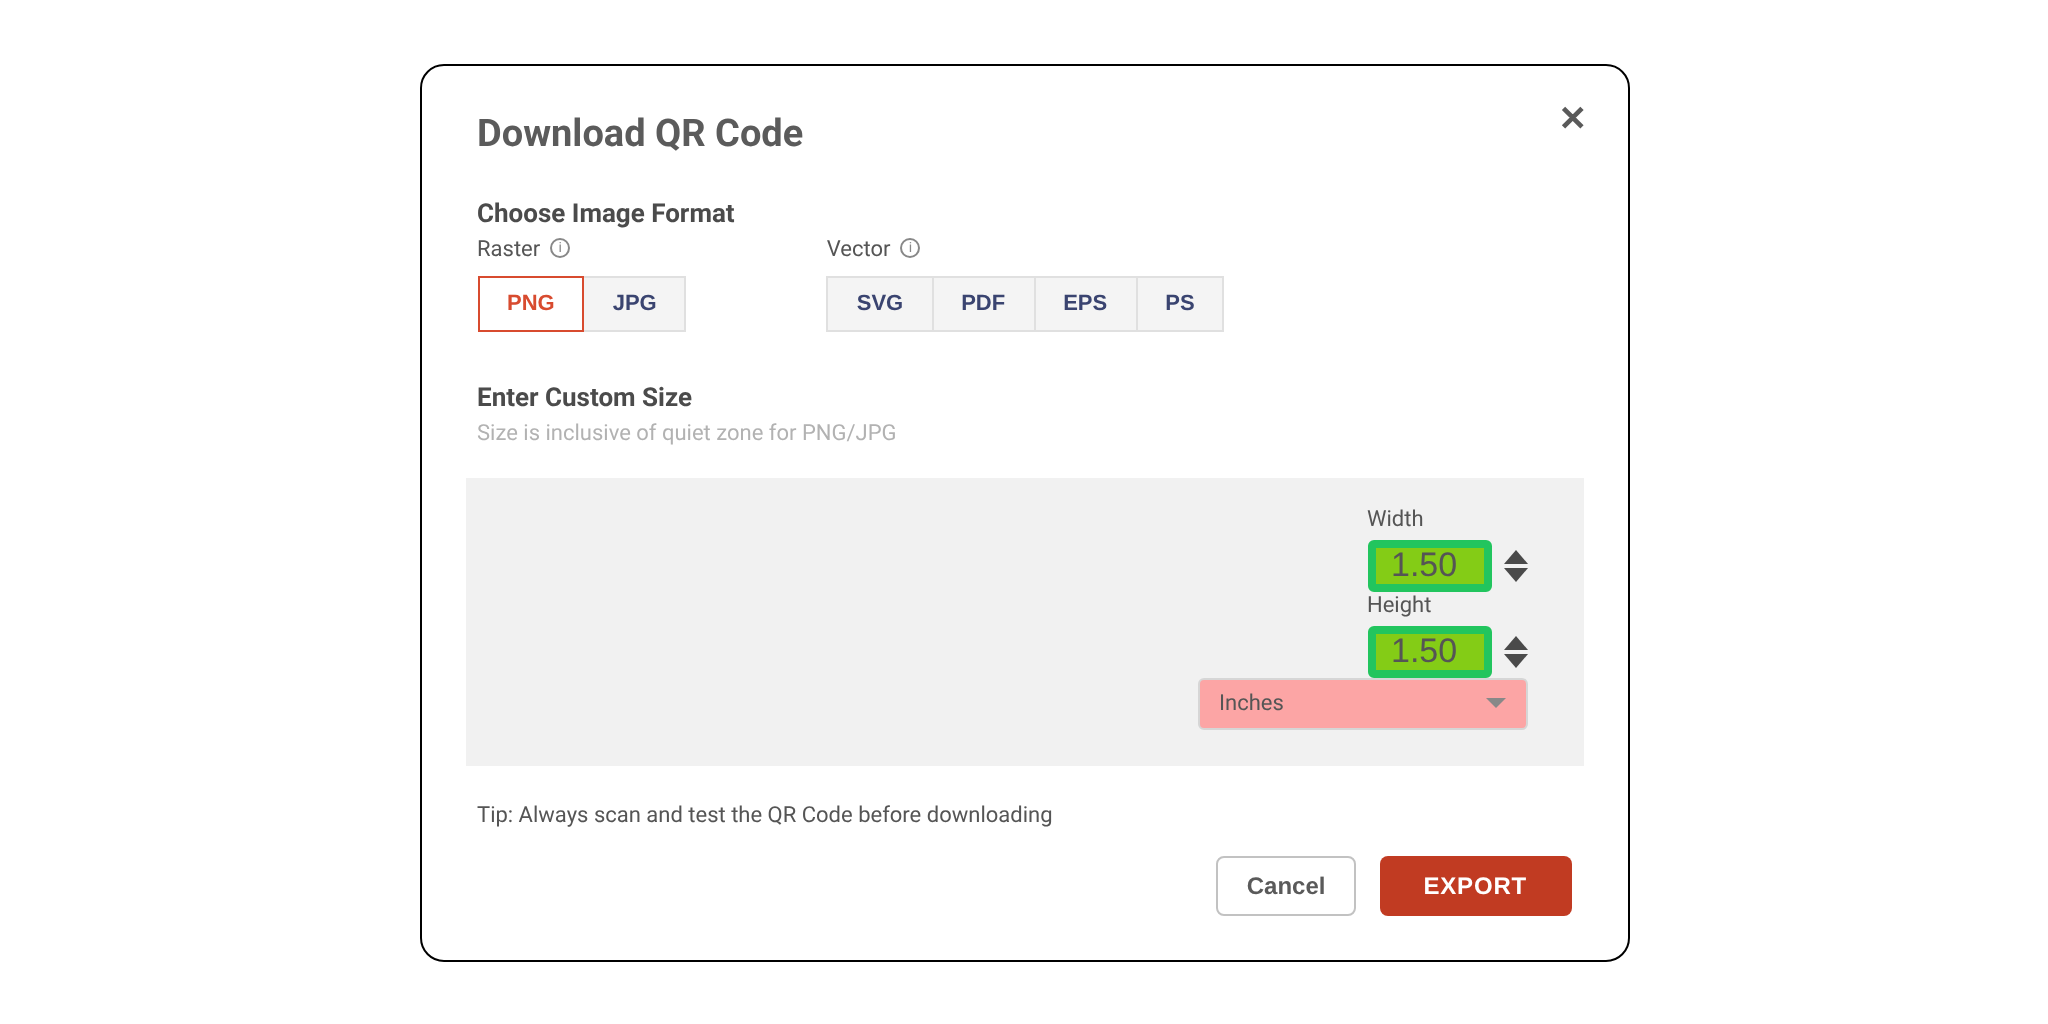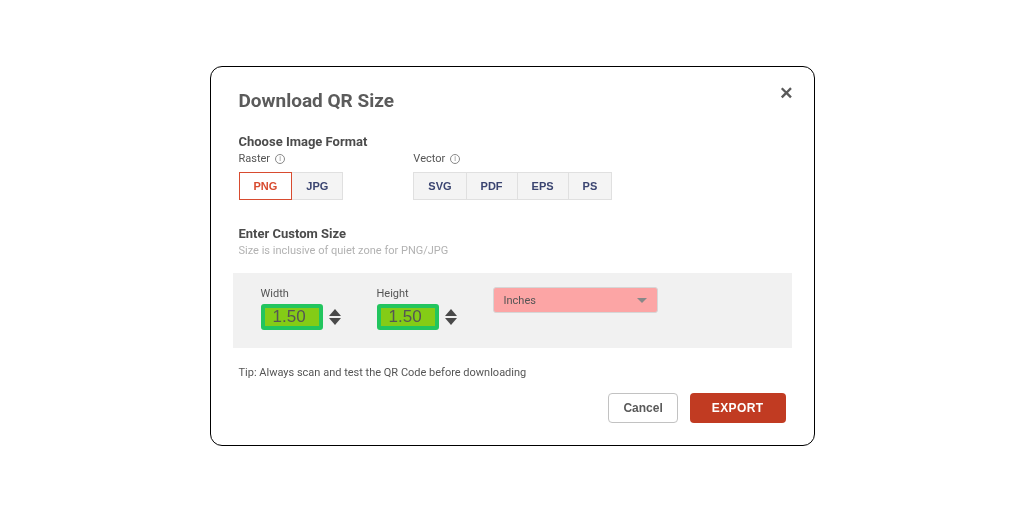--- a/index.html
+++ b/index.html
@@ -93,22 +93,22 @@
     z-index: 1;
     position: relative;
   }
   .size-panel {
     background: #f1f1f1;
     padding: 14px 28px 18px 28px;
     margin: 0 -6px 18px -6px;
   }
   .size-fields {
     display: flex;
-    align-items: flex-start;
-    gap: 36px;
+    align-items: flex-end;
+    flex-direction: column;
   }
   .num-col { display: flex; flex-direction: column; }
   .num-label {
     font-size: 11px;
     color: #555;
     margin-bottom: 4px;
   }
   .num-wrap {
     display: flex;
     align-items: center;
@@ -191,21 +191,21 @@
     letter-spacing: 0.4px;
   }
 </style>
 </head>
 <body>
 
 <div class="dialog">
 
   <div class="close-btn">✕</div>
 
-  <h2 class="dlg-title">Download QR Size</h2>
+  <h2 class="dlg-title">Download QR Code</h2>
 
   <div class="sect-title">Choose Image Format</div>
 
   <div class="fmt-row">
     <div>
       <div class="fmt-group-label">
         <span>Raster</span>
         <span class="info-icon">i</span>
       </div>
       <div class="fmt-buttons">

